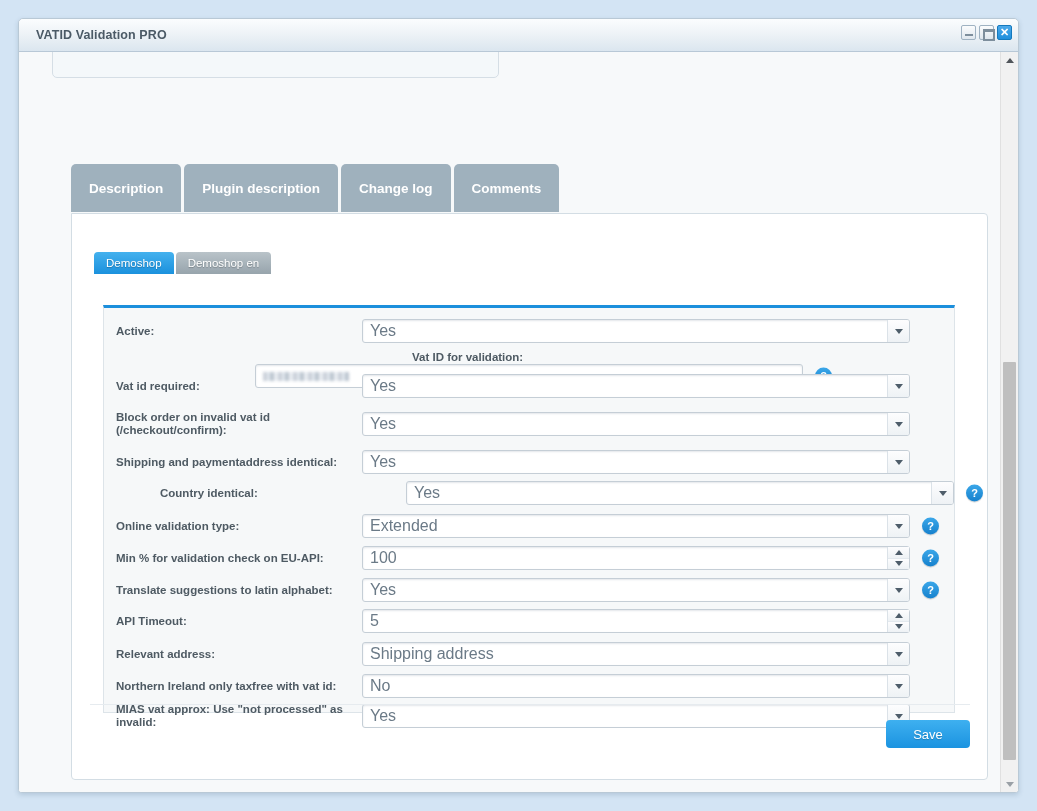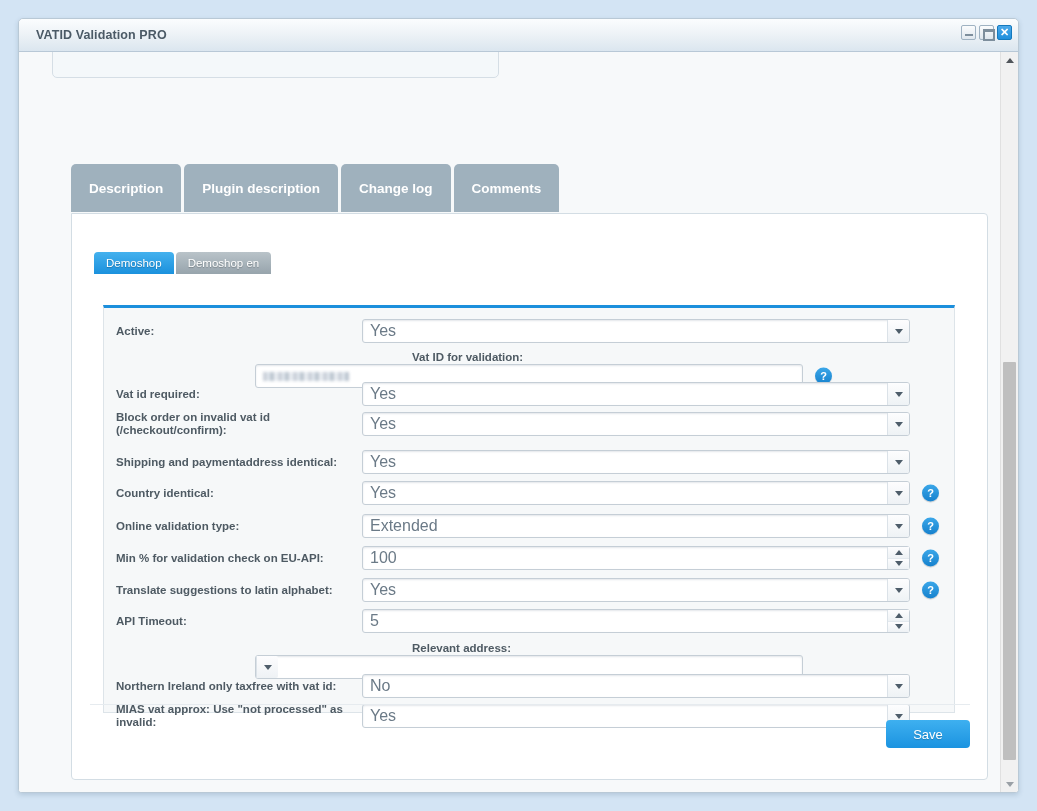--- a/index.html
+++ b/index.html
@@ -362,21 +362,21 @@
             </div>
             <div class="row" style="top: 43px; flex-direction: column;">
               <div class="lbl">Vat ID for validation:</div>
               <div class="ctrl">
                 <div class="txt">
                   <div class="blurval"></div>
                 </div>
                 <div class="help">?</div>
               </div>
             </div>
-            <div class="row" style="top: 74px;">
+            <div class="row" style="top: 66px;">
               <div class="lbl">Vat id required:</div>
               <div class="ctrl">
                 <div class="sel">
                   <div class="val">Yes</div>
                   <div class="arrowbtn">
                     <div class="caret-d"></div>
                   </div>
                 </div>
               </div>
             </div>
@@ -395,21 +395,21 @@
               <div class="lbl">Shipping and paymentaddress identical:</div>
               <div class="ctrl">
                 <div class="sel">
                   <div class="val">Yes</div>
                   <div class="arrowbtn">
                     <div class="caret-d"></div>
                   </div>
                 </div>
               </div>
             </div>
-            <div class="row" style="top: 173px;">
+            <div class="row" style="top: 173px; justify-content: flex-end;">
               <div class="lbl">Country identical:</div>
               <div class="ctrl">
                 <div class="sel">
                   <div class="val">Yes</div>
                   <div class="arrowbtn">
                     <div class="caret-d"></div>
                   </div>
                 </div>
                 <div class="help">?</div>
               </div>
@@ -464,24 +464,25 @@
                     <div class="spinbtn">
                       <div class="caret-u"></div>
                     </div>
                     <div class="spinbtn">
                       <div class="caret-d"></div>
                     </div>
                   </div>
                 </div>
               </div>
             </div>
-            <div class="row" style="top: 334px; flex-direction: column;">
+            <div class="row" style="top: 334px;">
               <div class="lbl">Relevant address:</div>
               <div class="ctrl">
                 <div class="sel">
+                  <div class="val">Shipping address</div>
                   <div class="arrowbtn">
                     <div class="caret-d"></div>
                   </div>
                 </div>
               </div>
             </div>
             <div class="row" style="top: 366px;">
               <div class="lbl">Northern Ireland only taxfree with vat id:</div>
               <div class="ctrl">
                 <div class="sel">

